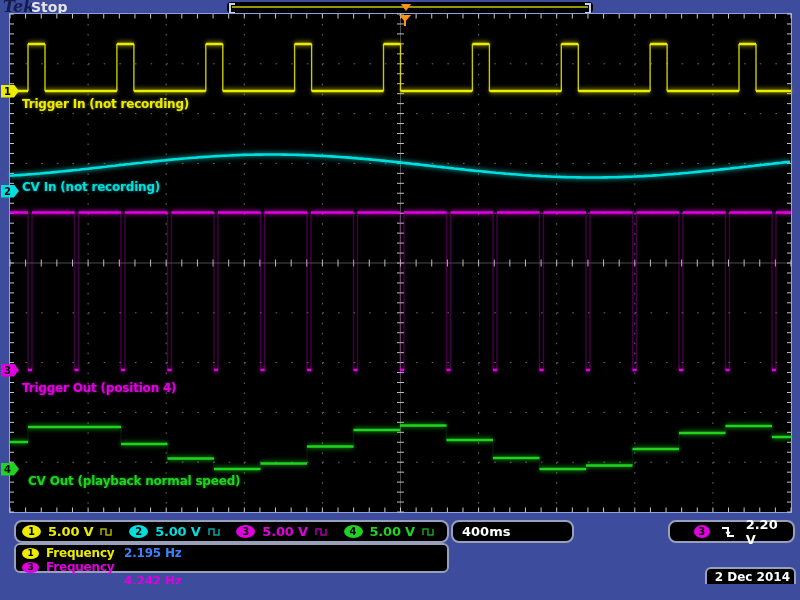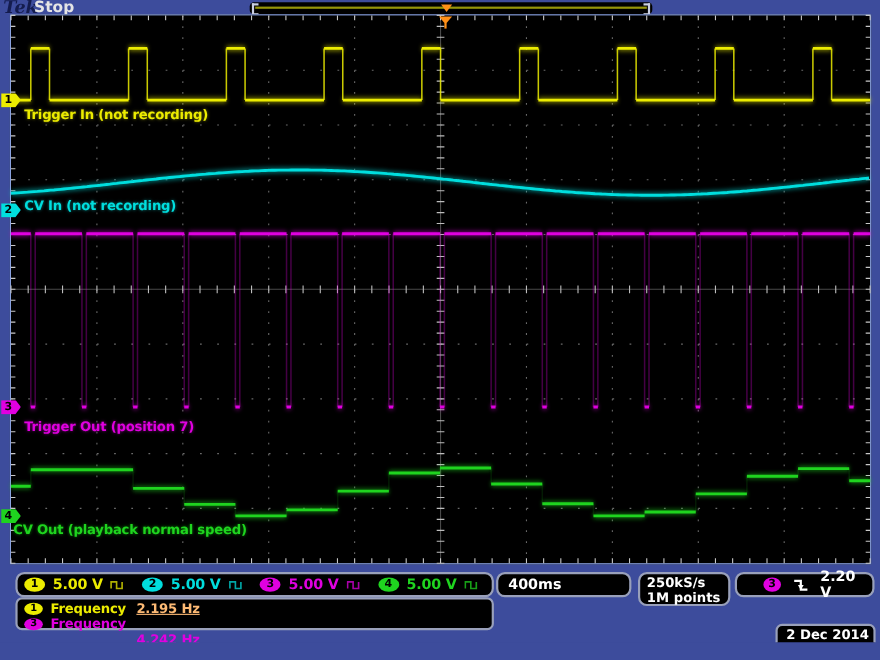--- a/index.html
+++ b/index.html
@@ -21,21 +21,21 @@
           border-left:5px solid transparent;border-right:5px solid transparent;
           border-top:7px solid #ff9018;}
 
   
   .screen{left:9px;top:13px;width:781px;height:498px;background:#000;border:1.5px solid #8aa2e0;}
   #scope-svg{position:absolute;left:0;top:0;pointer-events:none;}
   .chlabel{font-size:12px;letter-spacing:-0.2px;}
   .lbl1{left:22px;top:97px;color:#ecec00;text-shadow:0 0 3px #88880a;}
   .lbl2{left:22px;top:180px;color:#00dede;text-shadow:0 0 3px #0a8888;}
   .lbl3{left:22px;top:381px;color:#e000e0;text-shadow:0 0 3px #880a88;}
-  .lbl4{left:12px;top:474px;color:#1fd41f;text-shadow:0 0 3px #0a880a;}
+  .lbl4{left:28px;top:474px;color:#1fd41f;text-shadow:0 0 3px #0a880a;}
   .gnd{position:absolute;left:1px;width:18px;height:13px;color:#000;font-size:10px;line-height:13px;
        text-align:left;padding-left:3px;box-sizing:border-box;
        clip-path:polygon(0 0,72% 0,100% 50%,72% 100%,0 100%);}
   .trigtri{width:0;height:0;border-left:6px solid transparent;border-right:6px solid transparent;
            border-top:7px solid #ff9018;}
   .trigstem{width:2px;height:5px;background:#ff9018;}
 
   
   .box{background:#000;border:2px solid #99a0ba;border-radius:8px;box-sizing:border-box;color:#fff;}
   .strip{left:14px;top:520px;width:435px;height:23px;display:flex;align-items:center;
@@ -103,21 +103,21 @@
       <div class="gnd" style="top: 84.5px; background: rgb(236, 236, 0);">1</div>
       <div class="gnd" style="top: 184.5px; background: rgb(0, 222, 222);">2</div>
       <div class="gnd" style="top: 363.5px; background: rgb(224, 0, 224);">3</div>
       <div class="gnd" style="top: 462.5px; background: rgb(31, 212, 31);">4</div>
       <div class="abs trigtri" style="left: 399px; top: 15px;"></div>
       <div class="abs trigstem" style="left: 404px; top: 21px;"></div>
     </div>
 
   <div class="abs chlabel lbl1">Trigger In (not recording)</div>
   <div class="abs chlabel lbl2">CV In (not recording)</div>
-  <div class="abs chlabel lbl3">Trigger Out (position 7)</div>
+  <div class="abs chlabel lbl3">Trigger Out (position 4)</div>
   <div class="abs chlabel lbl4">CV Out (playback normal speed)</div>
 
   <div class="abs box strip">
     <span class="chgrp">
       <span class="oval" style="background: rgb(236, 236, 0);">1</span>
       <span class="scale" style="color: rgb(236, 236, 0);">5.00 V</span>
       <span class="bwicon" style="color: rgb(236, 236, 0);">
         <svg width="13" height="11" viewBox="0 0 13 11">
             <path d="M1,9 V3 H6 V9 H11 V3" fill="none" stroke="currentColor" stroke-width="1.5"></path>
           </svg>
@@ -147,41 +147,37 @@
       <span class="bwicon" style="color: rgb(31, 212, 31);">
         <svg width="13" height="11" viewBox="0 0 13 11">
             <path d="M1,9 V3 H6 V9 H11 V3" fill="none" stroke="currentColor" stroke-width="1.5"></path>
           </svg>
       </span>
     </span>
   </div>
 
   <div class="abs box timebox">400ms</div>
 
-  <div class="abs box ratebox">
-    <div>250kS/s</div>
-    <div>1M points</div>
-  </div>
 
   <div class="abs box trigbox">
     <span class="oval" style="background: rgb(224, 0, 224);">3</span>
     <span style="display:inline-flex;">
       <svg width="16" height="13" viewBox="0 0 16 13">
           <path d="M2,3 H8 V11 H14" fill="none" stroke="#fff" stroke-width="2"></path>
           <path d="M8,11.5 L5.4,6.8 H10.6 Z" fill="#fff"></path>
         </svg>
     </span>
     <span class="trigval">2.20 V</span>
   </div>
 
   <div class="abs box measbox">
     <div class="mrow">
       <span class="moval" style="background: rgb(236, 236, 0);">1</span>
       <span class="mname" style="color: rgb(236, 236, 0);">Frequency</span>
-      <span class="mval" style="color: #fdba74; text-decoration: underline;">2.195 Hz</span>
+      <span class="mval" style="color: #3b82f6;">2.195 Hz</span>
     </div>
     <div class="mrow">
       <span class="moval" style="background: rgb(224, 0, 224);">3</span>
       <span class="mname" style="color: rgb(224, 0, 224);">Frequency</span>
       <span class="mval" style="color: rgb(224, 0, 224); margin-top: 27px;">4.242 Hz</span>
       <span class="mnote"></span>
     </div>
   </div>
 
   <div class="abs box clockbox">

